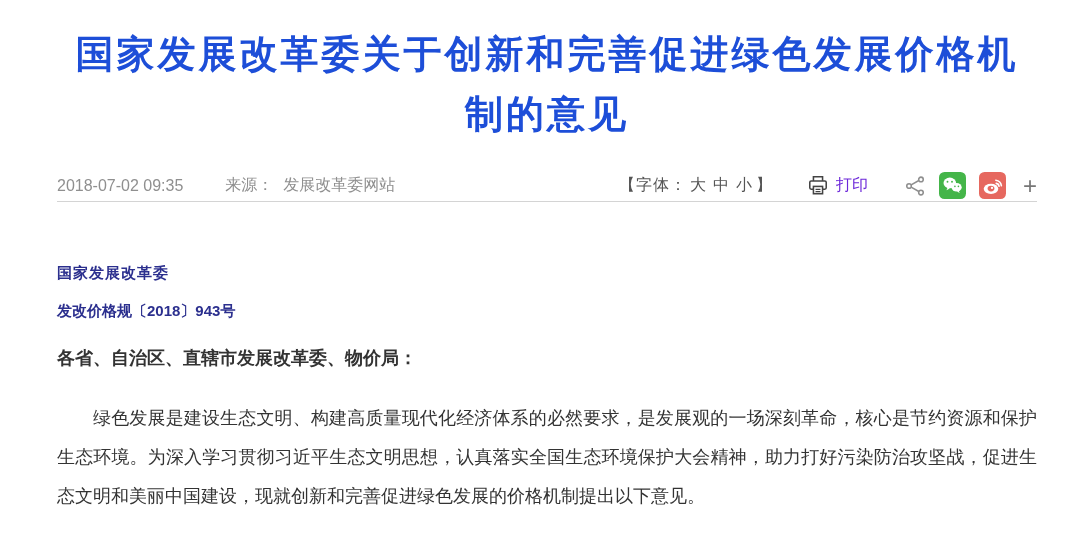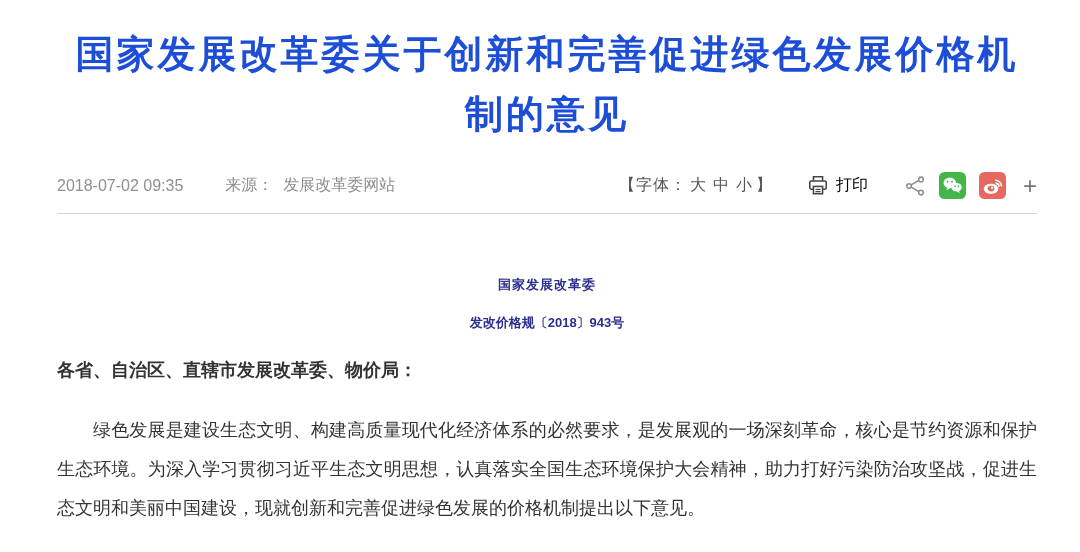--- a/index.html
+++ b/index.html
@@ -25,50 +25,49 @@
     line-height:60px;
     letter-spacing:3px;
     font-weight:700;
     color:#1d4ed8;
   }
 
   
   .meta-row{
     display:flex;justify-content:space-between;align-items:center;
     margin-top:28px;
-    padding-bottom:14px;
+    padding-bottom:2px;
     border-bottom:1px solid #d4d4d4;
     font-size:16px;
     color:#8f8f8f;
     white-space:nowrap;
   }
   .meta-left{display:flex;align-items:center;}
   .meta-source{margin-left:42px;}
   .meta-source .src-val{margin-left:10px;}
 
   .meta-right{display:flex;align-items:center;color:#555;}
   .fontsize{letter-spacing:1px;color:#555;}
   .fontsize a{color:#555;text-decoration:none;margin:0 3px;cursor:pointer;}
   .print-btn{
     margin-left:34px;display:flex;align-items:center;gap:7px;
-    color:#000000;cursor:pointer;
+    color:#6d28d9;cursor:pointer;
   }
   .share-group{margin-left:36px;display:flex;align-items:center;gap:13px;}
   .share-btn{display:flex;align-items:center;cursor:pointer;}
   .plus-btn{
     font-size:24px;line-height:24px;color:#777;font-weight:300;cursor:pointer;
     margin-left:4px;
   }
 
   
   .doc-head{
     margin-top:52px;
-    text-align:center;
     color:var(--navy);
-    font-size:13px;
+    font-size:15px;
     line-height:38px;
   }
   .doc-head p{margin:0;}
   .doc-org,.doc-title{font-weight:700;letter-spacing:1px;}
   .doc-number{font-weight:700;}
 
   
   .salutation{
     margin:14px 0 0;
     font-size:18px;

